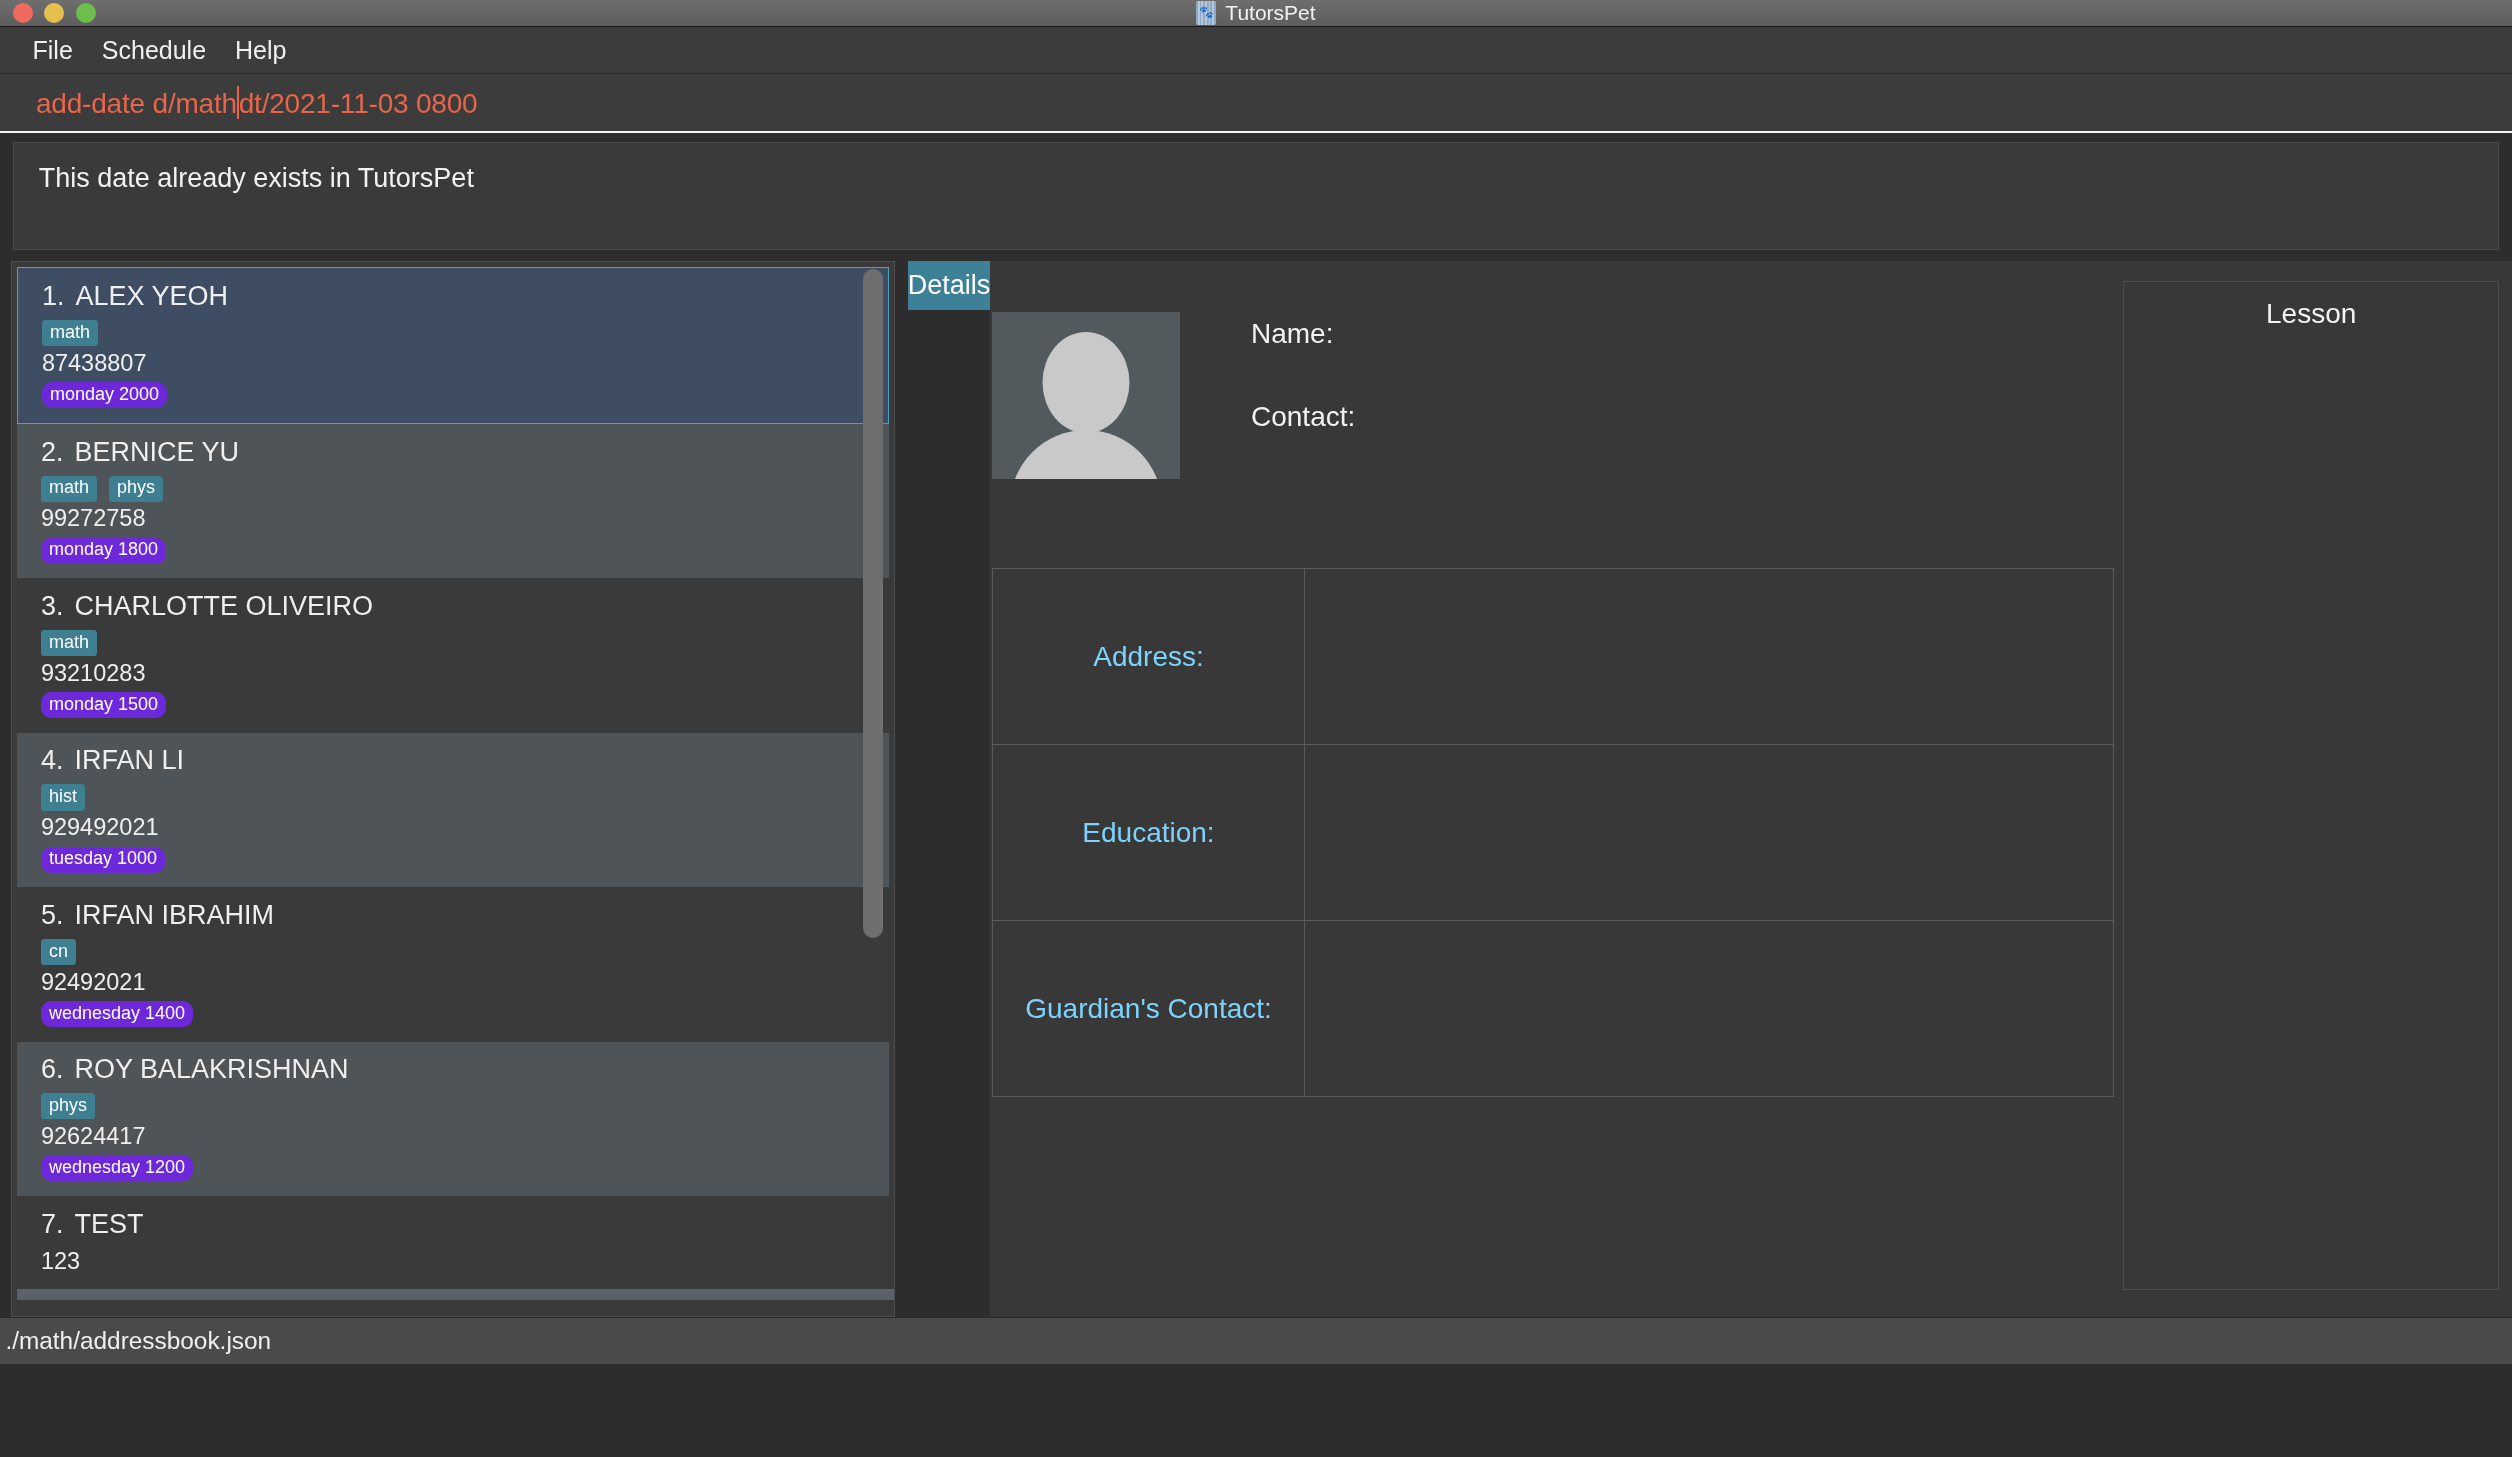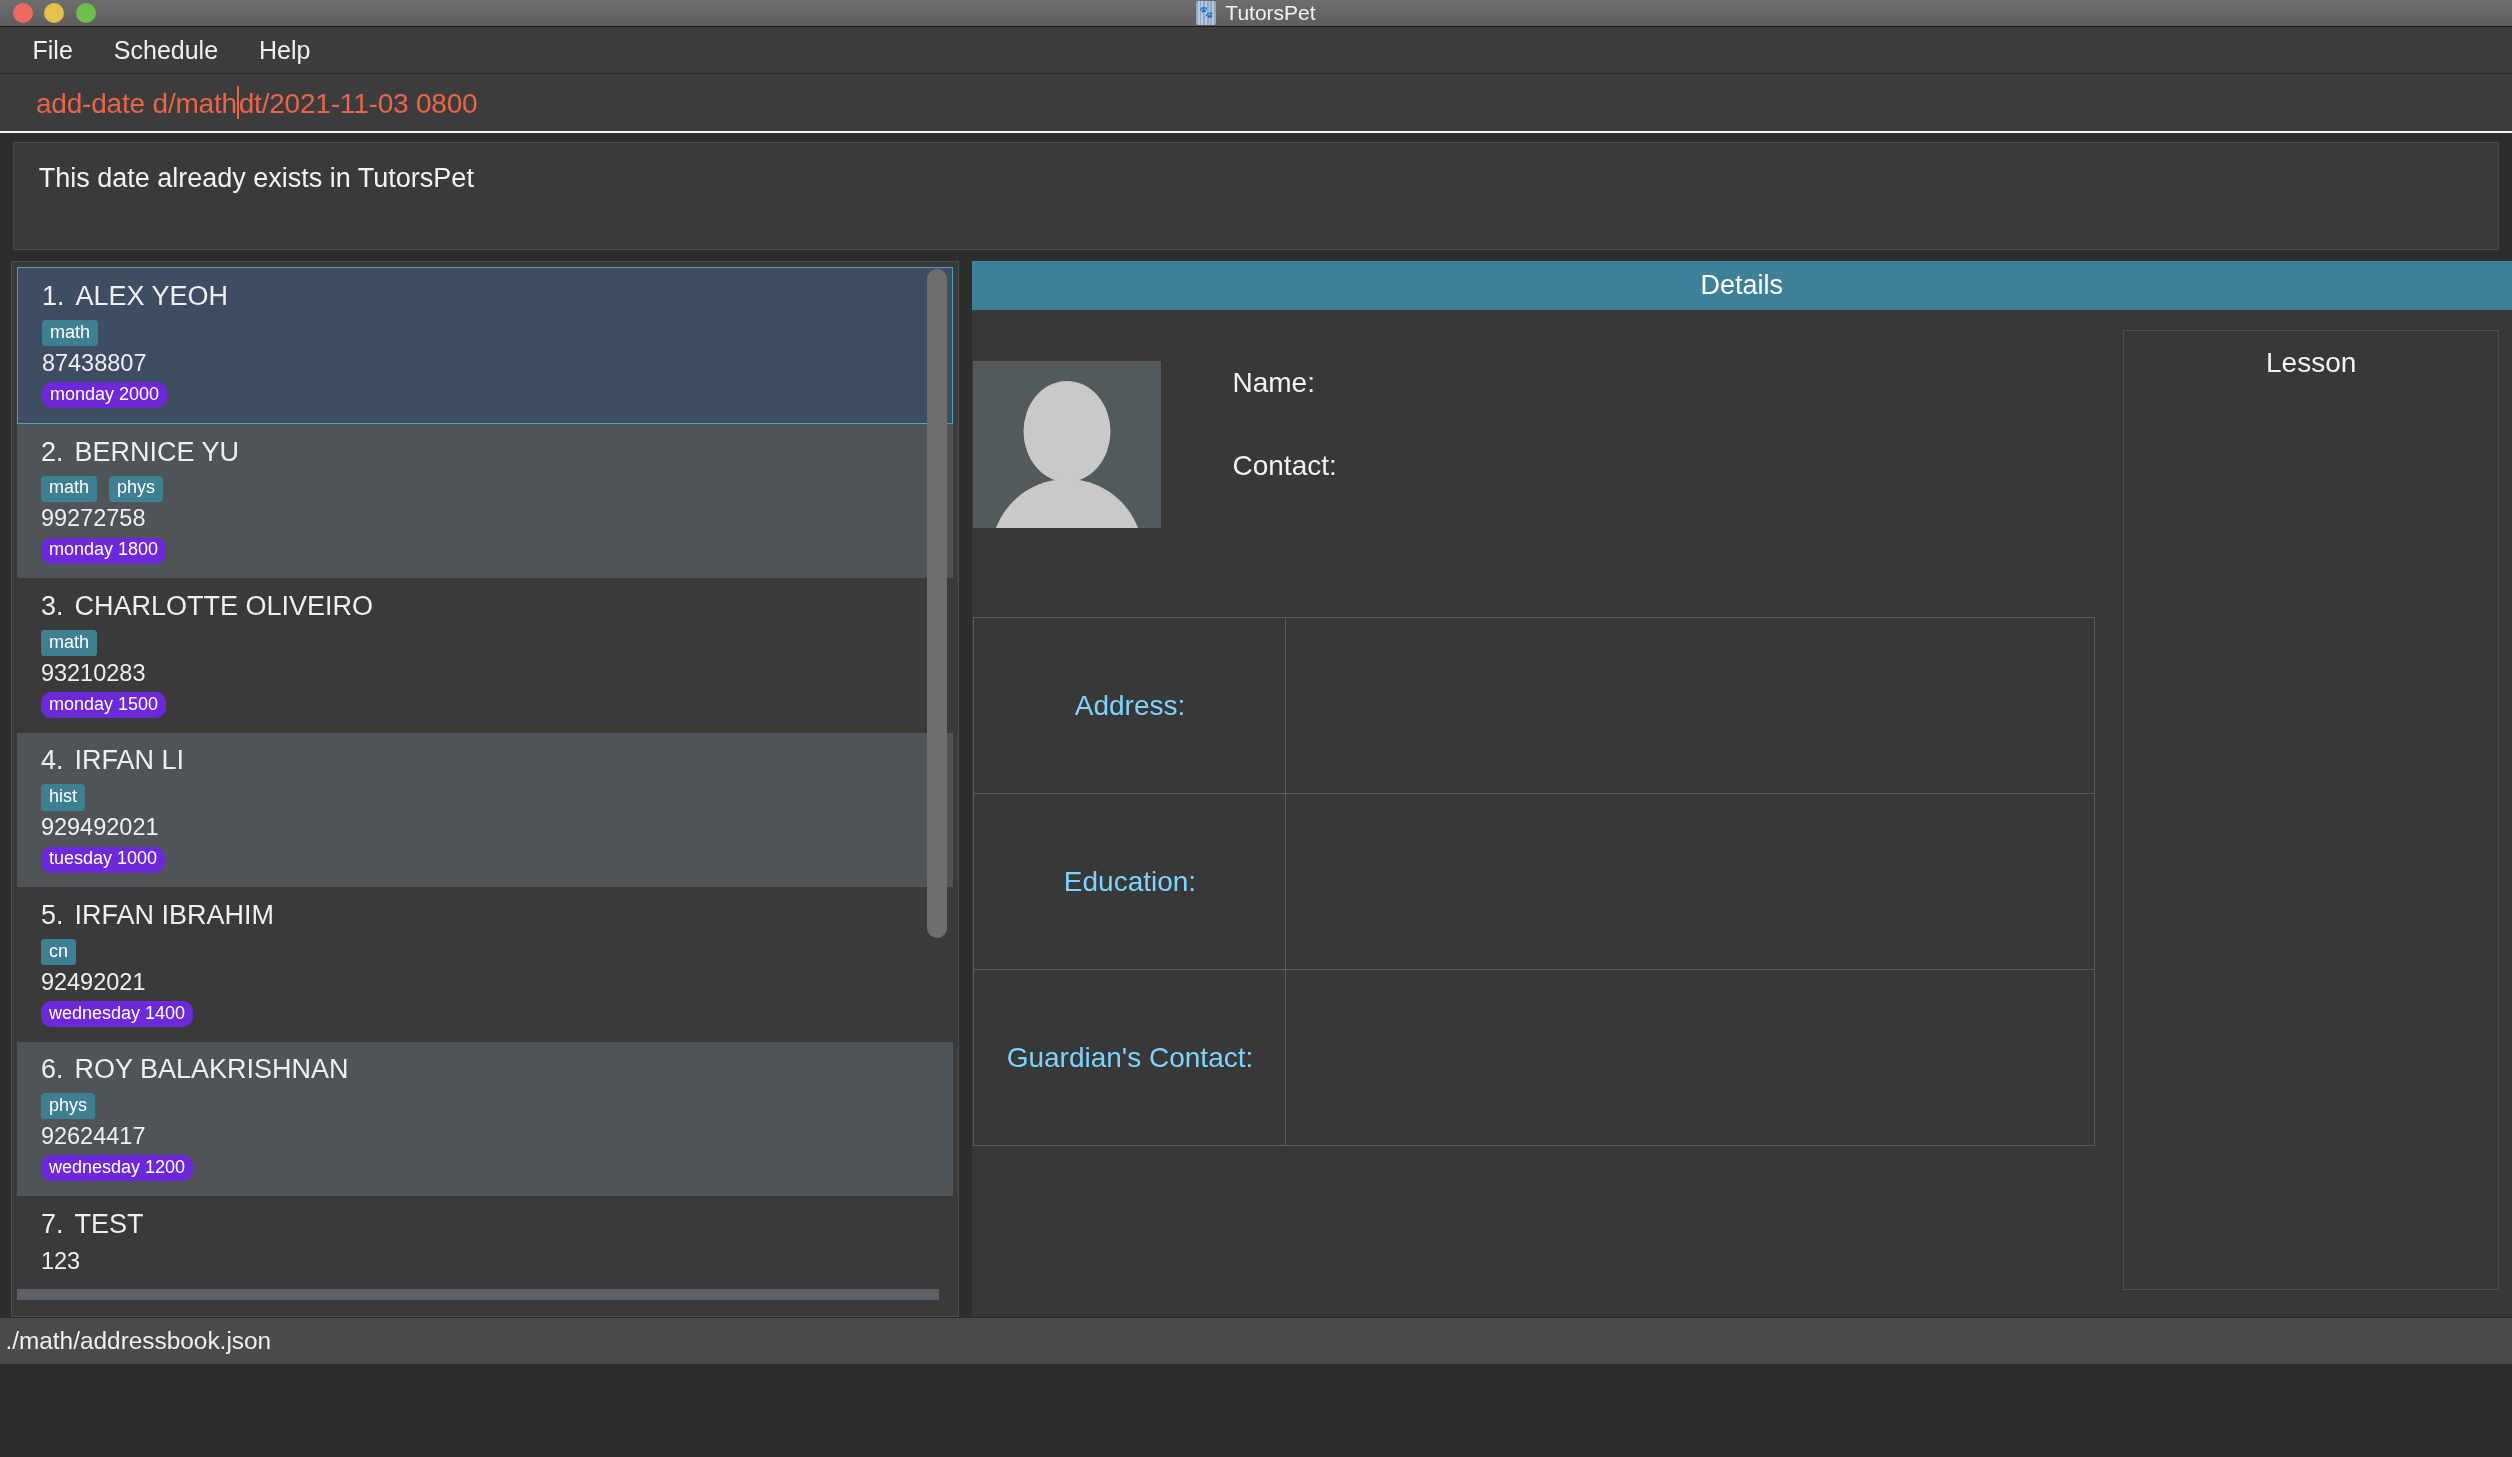--- a/index.html
+++ b/index.html
@@ -33,21 +33,21 @@
     background: repeating-linear-gradient(90deg,#8fa8c4 0 1.8px,#b8c8dc 1.8px 3.6px);
     display: flex; align-items: center; justify-content: center;
     font-size: 11.8px; line-height: 1; color: #222;
   }
   .title-text { color: #f2f2f2; font-size: 21px; }
 
   
   .menubar {
     height: 47px; background: #3c3c3c;
     display: flex; align-items: center;
-    padding-left: 18px; gap: 12px;
+    padding-left: 18px; gap: 0;
     border-bottom: 0.9px solid #2a2a2a;
   }
   .menu-item {
     color: #f0f0f0; font-size: 25px;
     padding: 3.6px 14.5px; border-radius: 2.7px;
     cursor: default;
   }
 
   
   .commandbox {
@@ -129,21 +129,21 @@
   }
   .hscroll {
     position: absolute; left: 5.4px; bottom: 16.3px;
     width: 922px; height: 11px;
     background: #5b6166; border-radius: 0;
   }
 
   
   .detailspanel {
     flex: 1; background: #2d2d2d;
-    display: flex; flex-direction: column;
+    display: flex; flex-direction: row;
     margin-right: 0;
   }
   .details-header {
     height: 49px; background: #3d8098;
     display: flex; align-items: center; justify-content: center;
     color: #fff; font-size: 27px;
   }
   .details-body {
     flex: 1; display: flex; gap: 0;
     background: #383838;

